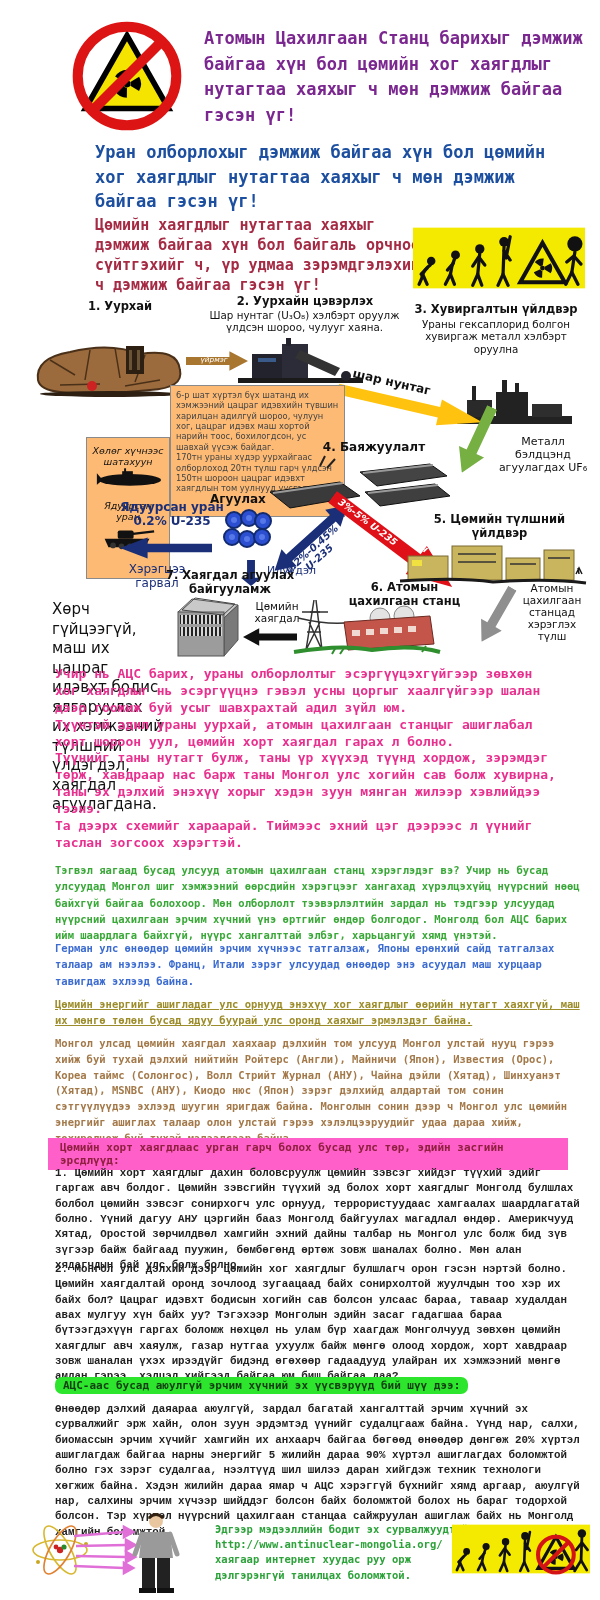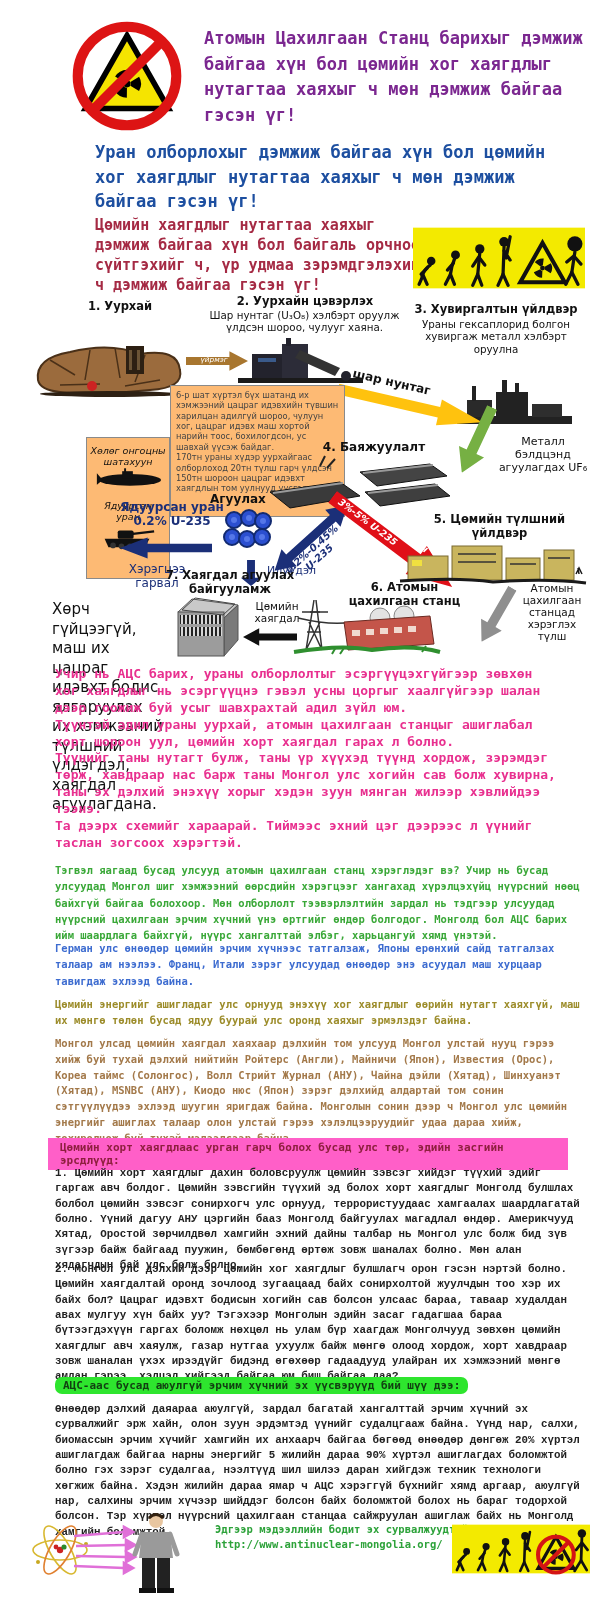--- a/index.html
+++ b/index.html
@@ -12,21 +12,21 @@
   .ctr{text-align:center;}
   .pre{white-space:pre-line;}
 
   
   #title{color:#7b2790;font-size:17px;line-height:1.5;}
   #para-blue{color:#1d4fa0;font-size:17px;line-height:1.45;}
   #para-red{color:#a52a44;font-size:15px;line-height:1.33;}
   #para-pink{color:#e8308f;font-size:13px;line-height:1.3;}
   #para-green{color:#3aa838;font-size:10.5px;line-height:1.55;}
   #para-blue2{color:#3d6cd0;font-size:10.5px;line-height:1.55;}
-  #para-olive{color:#9c8c2a;font-size:10.5px;line-height:1.55;}
+  #para-olive{color:#9c8c2a;font-size:10.5px;line-height:1.55;text-decoration:underline;}
   #para-brown{color:#a3794a;font-size:10.5px;line-height:1.5;}
   .blacktext{color:#222;font-size:10.8px;line-height:1.42;font-family:Liberation Mono, monospace;}
   #hl-pink span{background:#ff5fc8;color:#8e1f3e;font-size:11px;font-weight:bold;
     padding:3px 12px;border-radius:0;display:inline-block;}
   #hl-green span{background:#2ee52e;color:#113f11;font-size:11px;font-weight:bold;
     padding:2px 8px;border-radius:7px;display:inline-block;}
   #footer-text{color:#2da23a;font-size:10.5px;line-height:1.45;font-weight:bold;}
   #footer-text a{color:#2da23a;text-decoration:none;}
 
   
@@ -146,21 +146,21 @@
     <div id="infobox" class="abs box pre" style="left:130px;top:93px;width:163px;height:122px">6-р шат хүртэл бүх шатанд их хэмжээний цацраг идэвхийн түвшин харилцан адилгүй шороо, чулуун хог, цацраг идэвх маш хортой нарийн тоос, бохилогдсон, ус шавхай үүсэж байдаг.
 170тн ураны хүдэр уурхайгаас олборлоход 20тн түлш гарч үлдсэн 150тн шороон цацраг идэвхт хаягдлын том уулнууд үүсгэдэг.</div>
 
     <div class="abs arrow-d" style="left:462px;top:112px;width:30px;height:72px;background:#76b043;
          transform:rotate(25deg)"></div>
     <div class="abs ctr pre" style="left:494px;top:143px;width:98px;font-size:11px;color:#111">Металл
 бэлдцэнд
 агуулагдах UF₆</div>
 
     <div id="leftbox" class="abs box" style="left:46px;top:145px;width:82px;height:132px;padding-top:8px">
-      <div class="i pre">Хөлөг онгоцны
+      <div class="i pre">Хөлөг хүчнээс
 шатахуун</div>
       <svg width="70" height="20" viewBox="0 0 72 20">
         <ellipse cx="38" cy="12" rx="32" ry="6" fill="#111"></ellipse>
         <rect x="30" y="3" width="11" height="8" fill="#111"></rect>
         <line x1="33" y1="0" x2="33" y2="4" stroke="#111" stroke-width="2"></line>
         <polygon points="4,5 10,12 4,17" fill="#111"></polygon>
       </svg>
       <div class="i pre" style="margin-top:10px">Ядуурсан
 уран</div>
       <svg width="58" height="28" viewBox="0 0 60 30">
@@ -343,20 +343,22 @@
     <path d="M112,24 L105,44 M140,24 L147,44" stroke="#9a9a9a" stroke-width="5" stroke-linecap="round"></path>
     <rect x="112" y="48" width="13" height="30" fill="#222"></rect>
     <rect x="127" y="48" width="13" height="30" fill="#222"></rect>
     <rect x="109" y="78" width="17" height="5" fill="#111"></rect>
       <rect x="127" y="78" width="17" height="5" fill="#111"></rect>
   </svg>
 
   <div id="footer-text" class="abs mono" style="left:215px;top:1522px;width:255px">
     <div>Эдгээр мэдээллийн бодит эх сурвалжуудтай</div>
     <a href="#">http://www.antinuclear-mongolia.org/</a>
+    <div class="pre">хаягаар интернет хуудас руу орж
+дэлгэрэнгүй танилцах боломжтой.</div>
   </div>
 
   <svg class="abs" style="left:452px;top:1512px" width="138" height="74" viewBox="0 0 170 60">
     <rect width="170" height="60" fill="#f3ea00"></rect>
     <use href="#evo4"></use>
       <use href="#rad-tri"></use>
     <circle cx="128" cy="37" r="22" fill="none" stroke="#d41414" stroke-width="5"></circle>
     <line x1="112" y1="53" x2="144" y2="21" stroke="#d41414" stroke-width="5"></line>
     <use href="#walker"></use>
   </svg>

